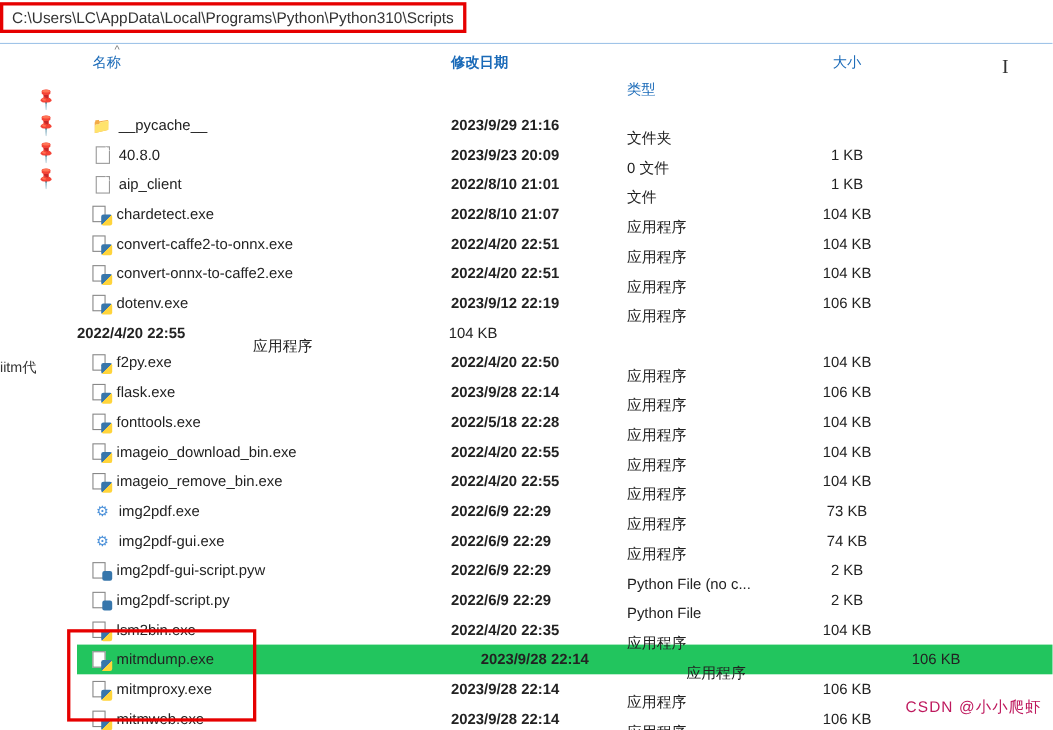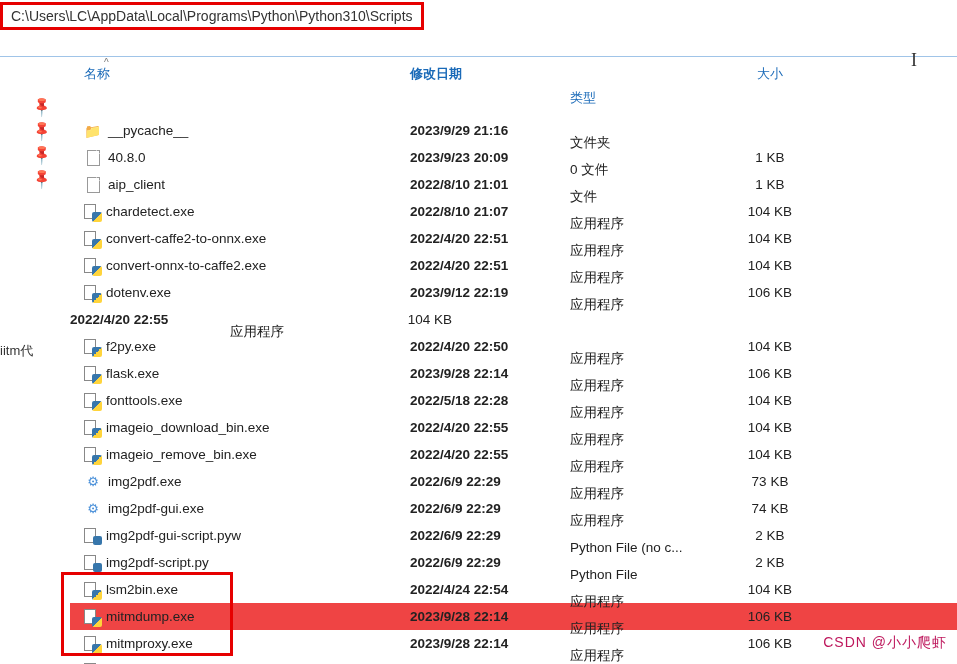--- a/index.html
+++ b/index.html
@@ -10,21 +10,21 @@
       width: 957px;
       height: 664px;
       overflow: hidden;
       color: #333;
     }
     .address-bar {
       border: 3px solid #e60000;
       padding: 3px 8px;
       font-size: 14px;
       display: inline-block;
-      margin: 2px 0 22px 0;
+      margin: 2px 0 5px 0;
       background: #fff;
     }
     .blue-line {
       height: 1px;
       background: #a0c4e8;
       margin-top: 4px;
     }
     .content-area {
       display: flex;
     }
@@ -70,21 +70,21 @@
     .col-date { width: 160px; font-weight: bold; }
     .col-type { width: 160px; margin-top: 24px; }
     .col-size { width: 100px; text-align: center; padding-right: 20px; }
     .file-row {
       display: flex;
       align-items: center;
       height: 27px;
       font-size: 13.5px;
       color: #222;
     }
-    .file-row.selected { background: #ef4444; }
+    .file-row.selected { background: #22c55e; gap: 27px; }
     .file-row .col-name {
       display: flex;
       align-items: center;
       gap: 6px;
     }
     .icon {
       width: 18px;
       height: 18px;
       display: inline-flex;
       align-items: center;
@@ -384,21 +384,21 @@
           <div class="col col-size">2 KB</div>
         </div>
         <div class="file-row">
           <div class="col col-name">
             <span class="icon icon-exe">
               <span class="paper"></span>
               <span class="py"></span>
             </span>
             <span>lsm2bin.exe</span>
           </div>
-          <div class="col col-date">2022/4/24 22:54</div>
+          <div class="col col-date">2022/4/20 22:35</div>
           <div class="col col-type">应用程序</div>
           <div class="col col-size">104 KB</div>
         </div>
         <div class="file-row selected">
           <div class="col col-name">
             <span class="icon icon-exe">
               <span class="paper"></span>
               <span class="py"></span>
             </span>
             <span>mitmdump.exe</span>

